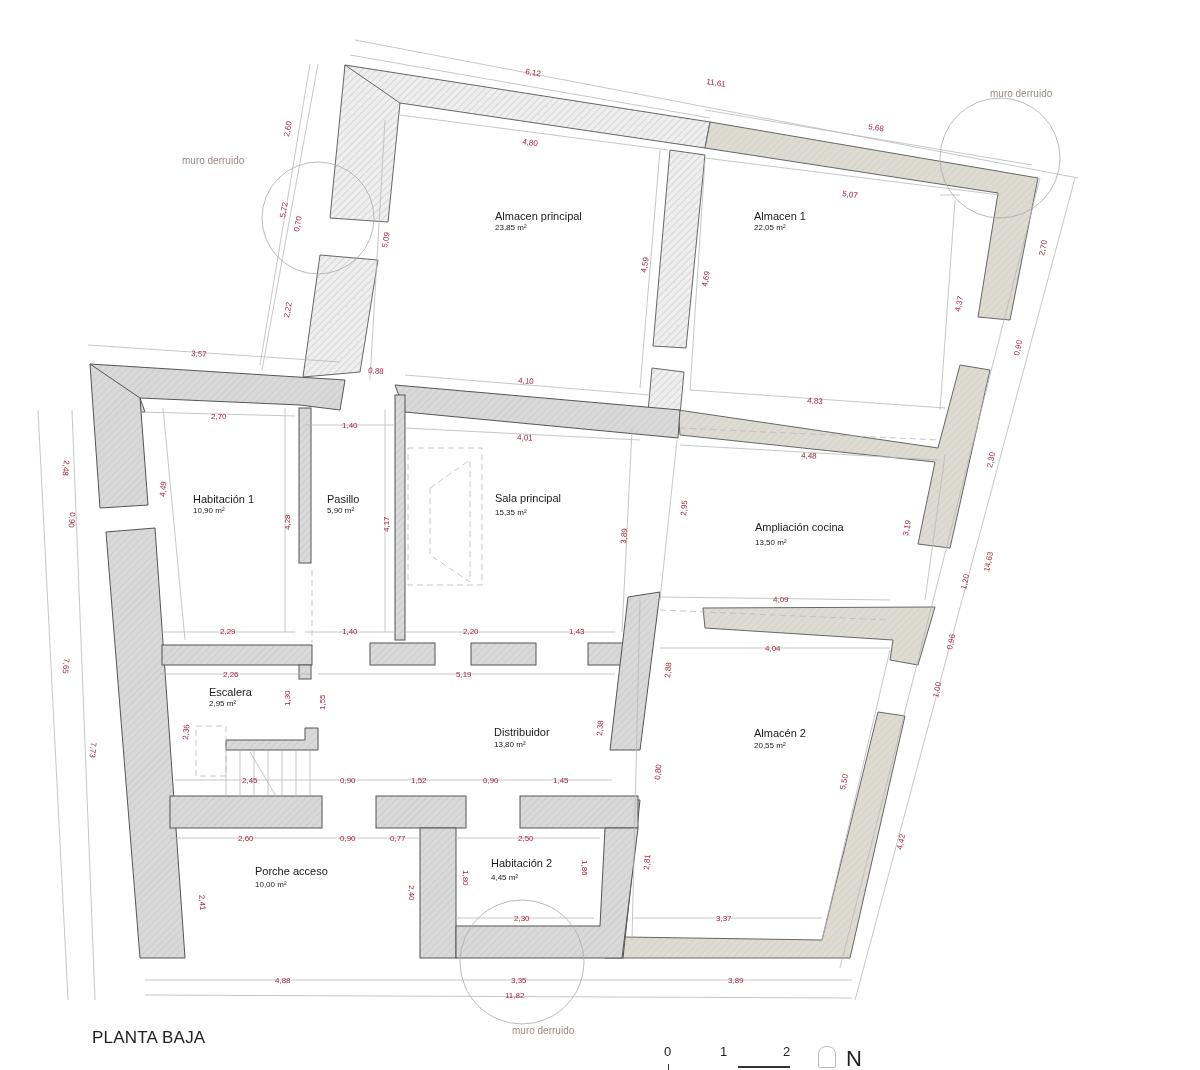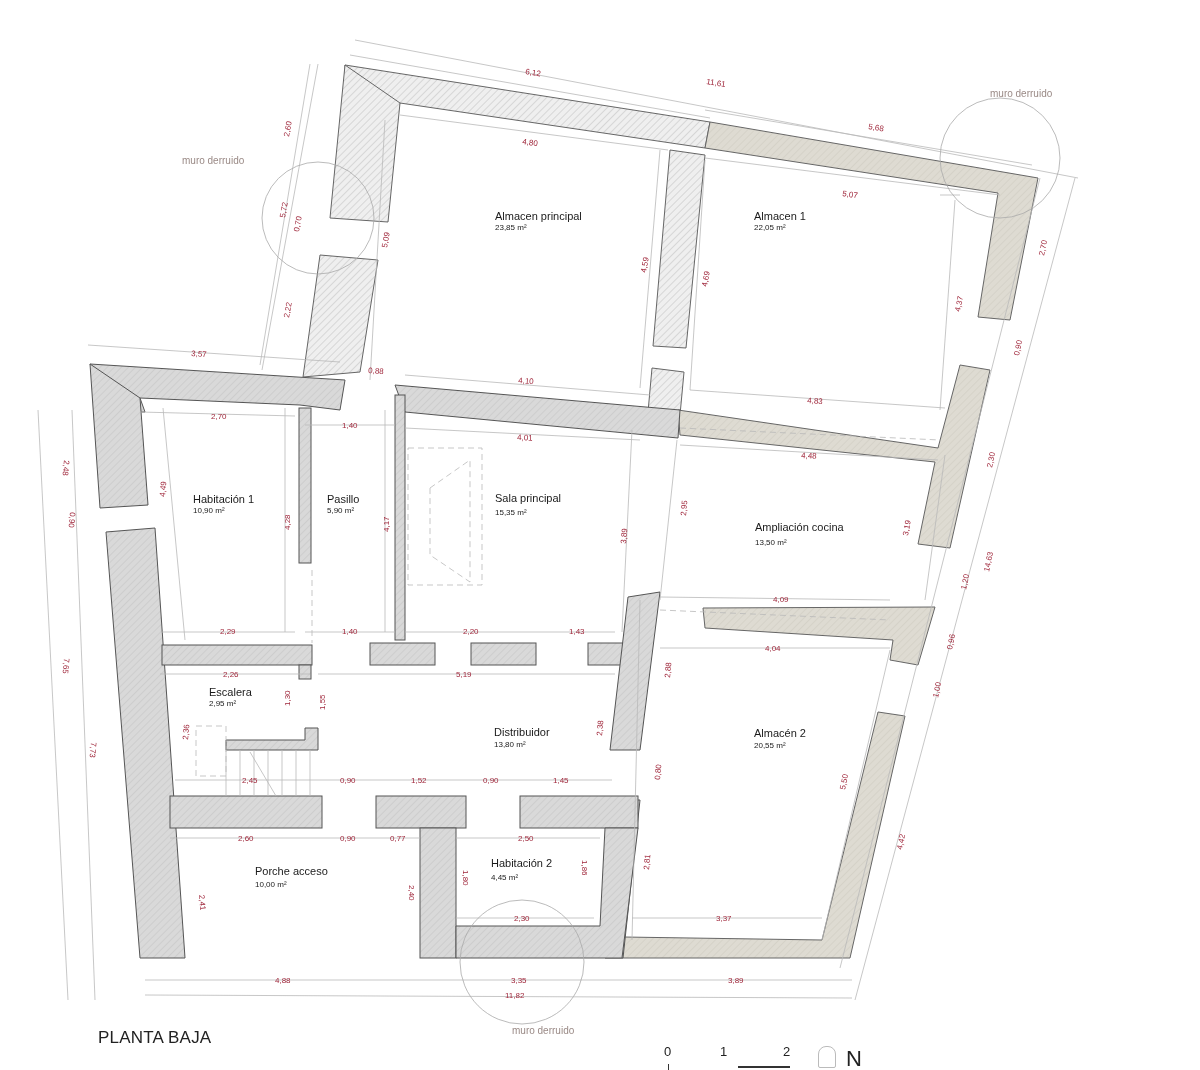--- a/index.html
+++ b/index.html
@@ -2,21 +2,21 @@
 <html><head>
 <meta charset="utf-8">
 <style>
   html, body { margin: 0; padding: 0; background: #ffffff; }
   body { width: 1200px; height: 1070px; position: relative; overflow: hidden; font-family: "Liberation Sans", sans-serif; }
   svg { position: absolute; left: 0; top: 0; }
   .room-name { font-family: "Liberation Sans", sans-serif; font-size: 11px; fill: #1a1a1a; }
   .room-area { font-family: "Liberation Sans", sans-serif; font-size: 8px; fill: #1a1a1a; }
   .dim { font-family: "Liberation Sans", sans-serif; font-size: 8px; fill: #a0283c; }
   .note { font-family: "Liberation Sans", sans-serif; font-size: 10px; fill: #9a8a86; }
-  .title { position: absolute; left: 98px; top: 1028px; font-size: 17px; color: #222; letter-spacing: 0.2px; }
+  .title { position: absolute; left: 92px; top: 1028px; font-size: 17px; color: #222; letter-spacing: 0.2px; }
   .scale { position: absolute; left: 660px; top: 1044px; width: 220px; height: 26px; font-size: 13px; color: #222; }
   .scale span { position: absolute; }
   .north { position: absolute; left: 846px; top: 1046px; font-size: 22px; color: #222; }
   .wall-old { fill: url(#hatchGray); stroke: #555; stroke-width: 1; }
   .wall-new { fill: url(#hatchBeige); stroke: #666; stroke-width: 1; }
   .wall-light { fill: url(#hatchLight); stroke: #666; stroke-width: 1; }
   .dimline { stroke: #b9b9b9; stroke-width: 0.8; fill: none; }
   .dashed { stroke: #b9b9b9; stroke-width: 0.8; fill: none; stroke-dasharray: 6 4; }
   .circle { stroke: #a9a9a9; stroke-width: 0.8; fill: none; }
 </style>

